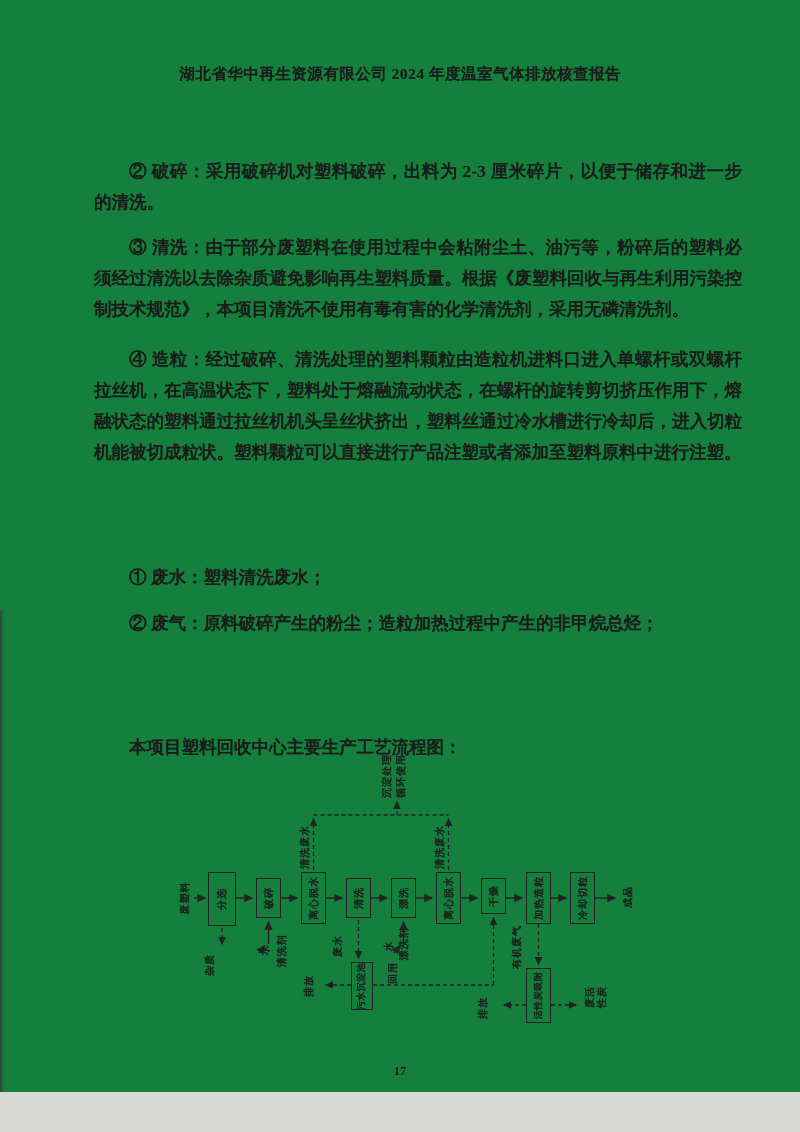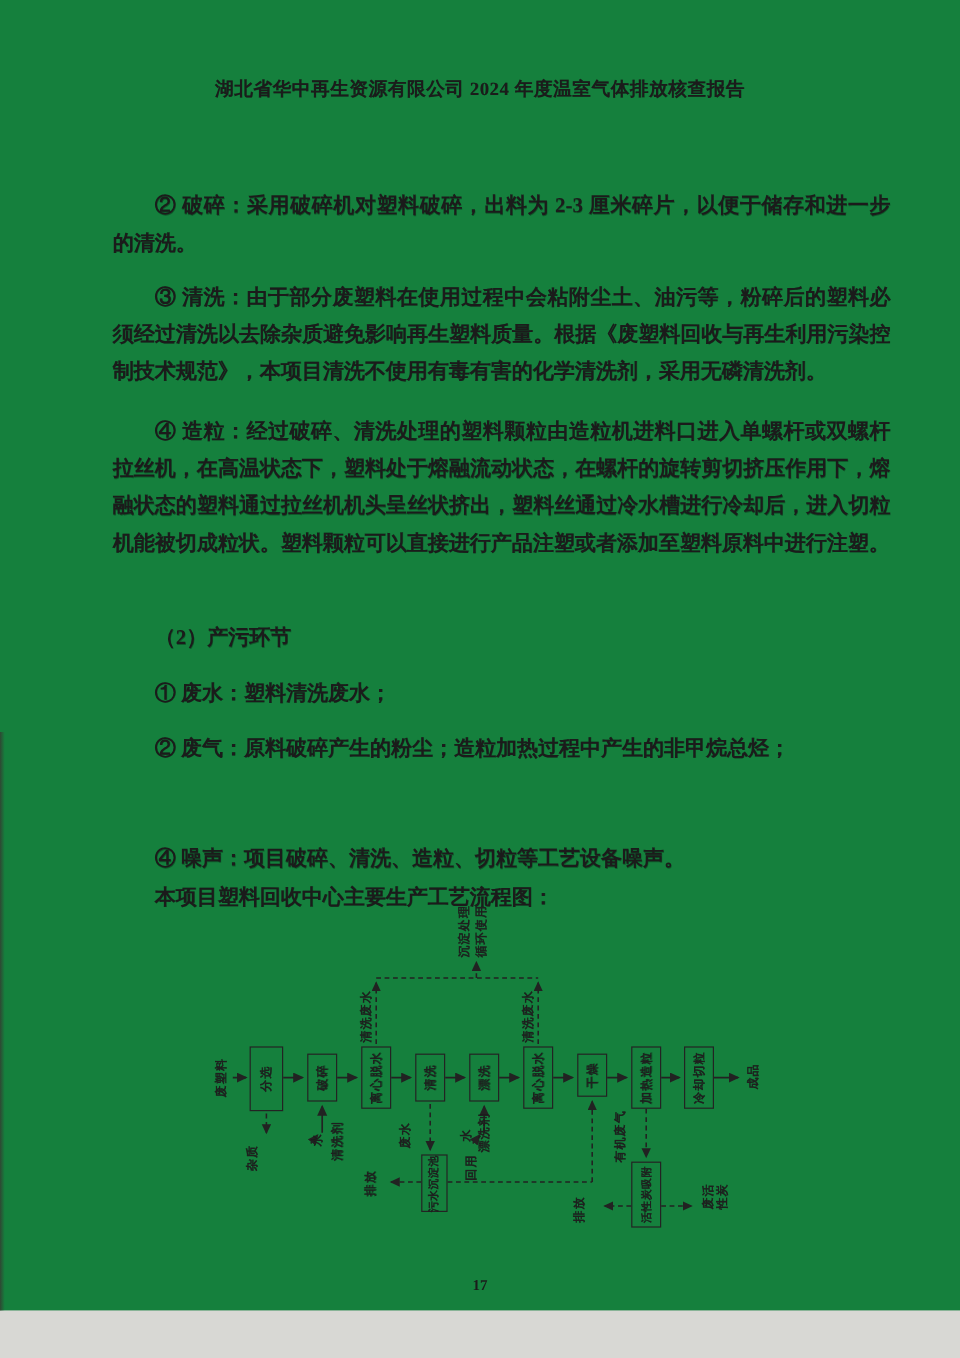--- a/index.html
+++ b/index.html
@@ -58,24 +58,22 @@
 </head>
 <body>
 
 <div id="page">
 
   <p class="doc-header">湖北省华中再生资源有限公司 2024 年度温室气体排放核查报告</p>
 
   <p class="para p1">② 破碎：采用破碎机对塑料破碎，出料为 2-3 厘米碎片，以便于储存和进一步的清洗。</p>
   <p class="para p2">③ 清洗：由于部分废塑料在使用过程中会粘附尘土、油污等，粉碎后的塑料必须经过清洗以去除杂质避免影响再生塑料质量。根据《废塑料回收与再生利用污染控制技术规范》，本项目清洗不使用有毒有害的化学清洗剂，采用无磷清洗剂。</p>
   <p class="para p3">④ 造粒：经过破碎、清洗处理的塑料颗粒由造粒机进料口进入单螺杆或双螺杆拉丝机，在高温状态下，塑料处于熔融流动状态，在螺杆的旋转剪切挤压作用下，熔融状态的塑料通过拉丝机机头呈丝状挤出，塑料丝通过冷水槽进行冷却后，进入切粒机能被切成粒状。塑料颗粒可以直接进行产品注塑或者添加至塑料原料中进行注塑。</p>
-  <p class="para p4">（2）产污环节</p>
   <p class="para p5">① 废水：塑料清洗废水；</p>
   <p class="para p6">② 废气：原料破碎产生的粉尘；造粒加热过程中产生的非甲烷总烃；</p>
-  <p class="para p8">④ 噪声：项目破碎、清洗、造粒、切粒等工艺设备噪声。</p>
   <p class="para p9">本项目塑料回收中心主要生产工艺流程图：</p>
 
   <div id="flow">
 
     <svg width="520" height="300" viewBox="0 0 520 300">
       <defs>
         <marker id="ah" markerWidth="8" markerHeight="8" refX="5.5" refY="3" orient="auto">
           <path d="M0,0 L6.5,3 L0,6 z" fill="#222"></path>
         </marker>
       </defs>

